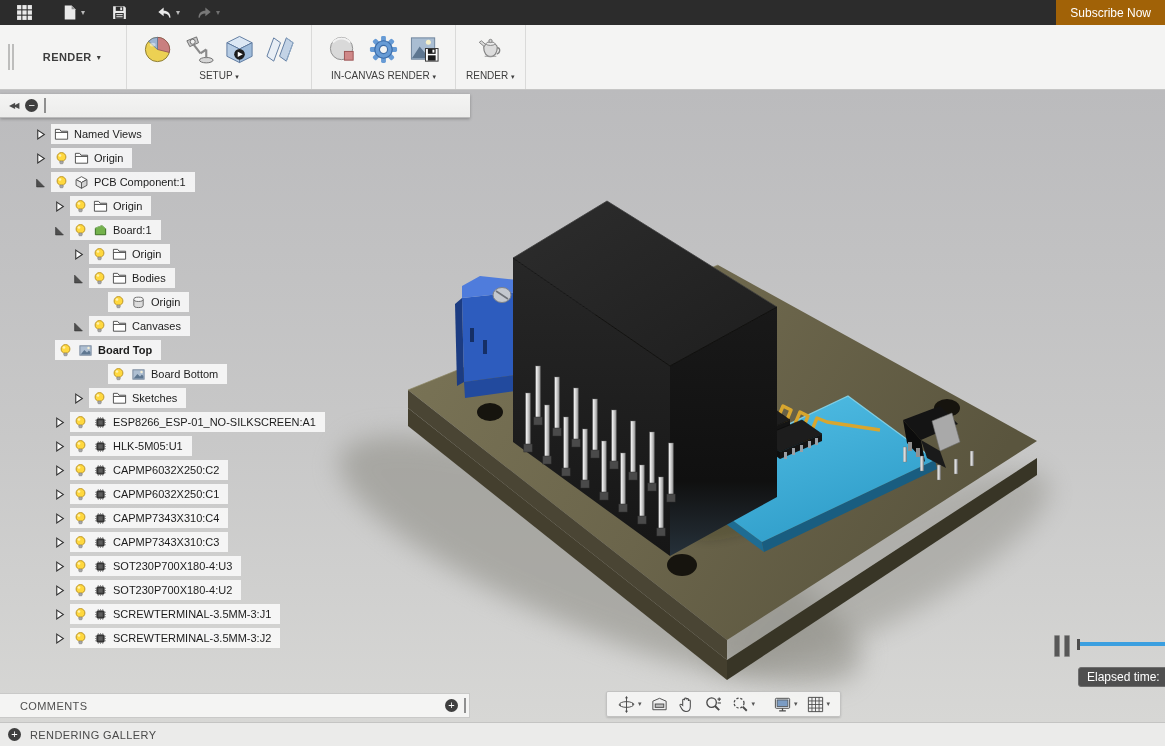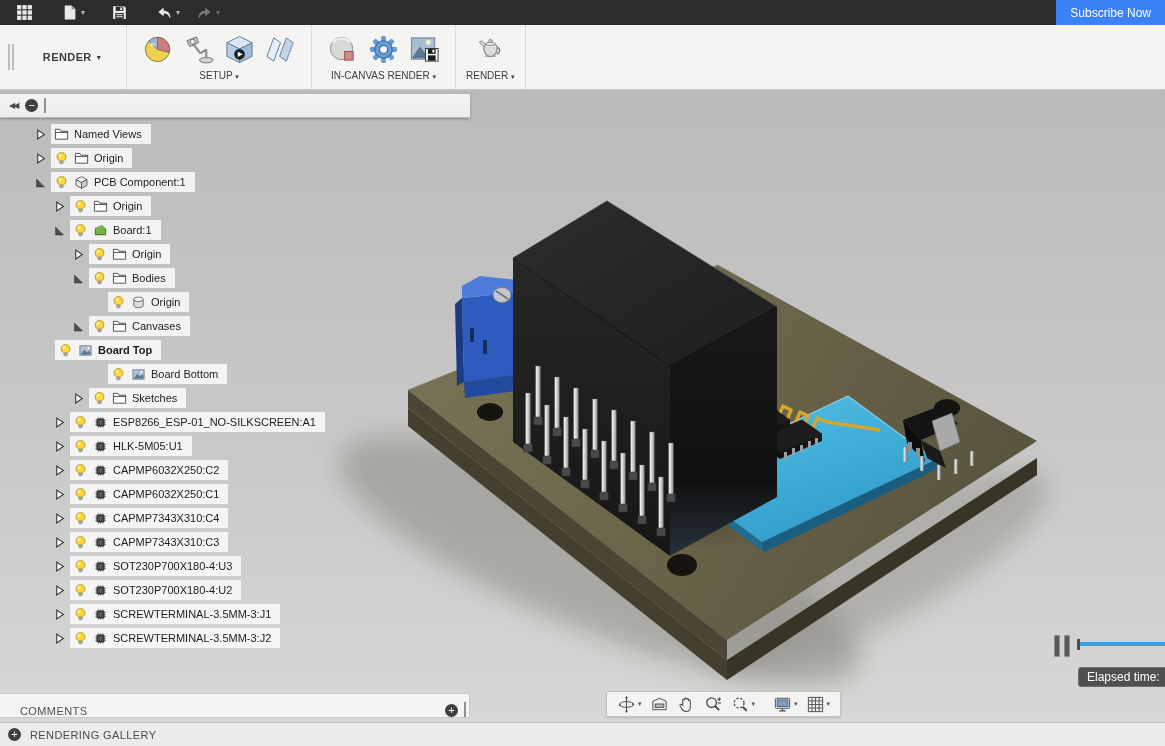--- a/index.html
+++ b/index.html
@@ -12,21 +12,21 @@
           display:flex;align-items:center;}
   .tb-btn{display:flex;align-items:center;height:25px;padding:0 6px;cursor:default;}
   .tb-grid{margin-left:10px;}
   .tb-file{margin-left:16px;}
   .tb-save{margin-left:14px;}
   .tb-undo{margin-left:16px;}
   .tb-redo{margin-left:4px;}
   .tbi{width:17px;height:17px;display:block;}
   .tb-caret{color:#b9b9b9;font-size:8px;margin-left:3px;}
   .tb-caret.dim{color:#707070;}
-  #subscribe{position:absolute;right:0;top:0;height:25px;padding:0 14px;background:#3b82f6;
+  #subscribe{position:absolute;right:0;top:0;height:25px;padding:0 14px;background:#a16207;
              color:#fff;font-size:12px;display:flex;align-items:center;cursor:pointer;}
 
   
   #ribbon{position:absolute;left:0;top:25px;width:1165px;height:65px;background:#f4f4f3;
           border-bottom:1px solid #c6c6c5;display:flex;align-items:stretch;}
   #ribbon-grip{width:14px;display:flex;align-items:center;justify-content:center;gap:2px;margin-left:4px;}
   #ribbon-grip i{display:block;width:2px;height:26px;background:#bdbdbc;}
   #workspace{width:108px;display:flex;align-items:center;justify-content:center;
              font-size:11px;font-weight:bold;color:#3d3d3d;letter-spacing:.4px;cursor:pointer;}
   #workspace .caret{font-size:8px;margin-left:5px;color:#3d3d3d;}
@@ -60,21 +60,21 @@
   .trow{height:24px;display:flex;align-items:center;}
   .texp{width:13px;height:13px;margin-right:4px;flex:none;display:flex;align-items:center;justify-content:center;}
   .tri{width:11px;height:11px;display:block;}
   .tbox{display:inline-flex;align-items:center;gap:5px;background:rgba(252,252,251,.85);
         height:20px;padding:0 9px 0 3px;cursor:pointer;white-space:nowrap;}
   .tico{width:15px;height:15px;display:block;flex:none;}
   .tlabel{font-size:11px;color:#1c1c1c;}
 
   
   #comments{position:absolute;left:0;top:603px;width:470px;height:25px;background:#f4f4f3;
-            border:1px solid #c9c9c8;border-left:none;display:flex;align-items:flex-end;z-index:30;}
+            border:1px solid #c9c9c8;border-left:none;display:flex;align-items:center;z-index:30;}
   #comments .ptitle{font-size:11px;color:#4f4f4f;letter-spacing:.4px;margin-left:20px;flex:1;}
 
   
   #navbar{position:absolute;left:606px;top:601px;height:26px;background:rgba(245,245,244,.92);
           border:1px solid #c2c2c1;border-radius:2px;display:flex;align-items:center;
           padding:0 6px;z-index:30;box-shadow:0 1px 2px rgba(0,0,0,.15);}
   .nbtn{display:flex;align-items:center;padding:2px 4px;cursor:pointer;}
   .nic{width:19px;height:19px;display:block;}
   .ncaret{font-size:7px;color:#555;margin-left:2px;}
   .ngap{margin-right:10px;}

